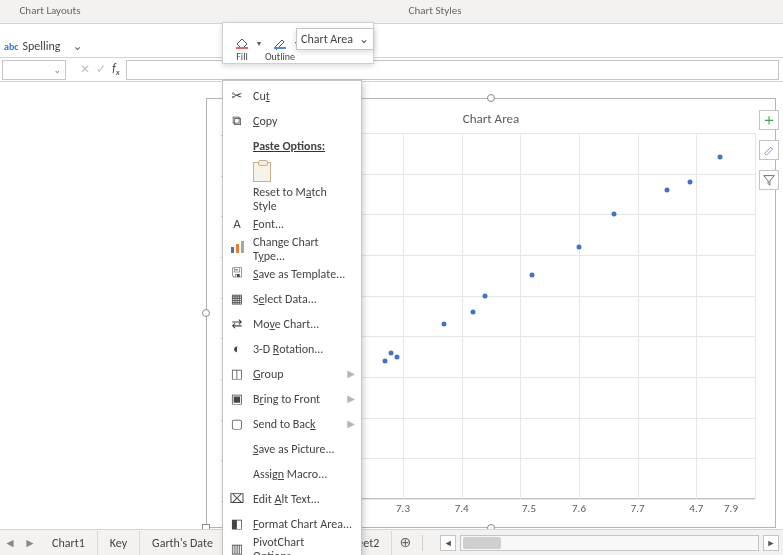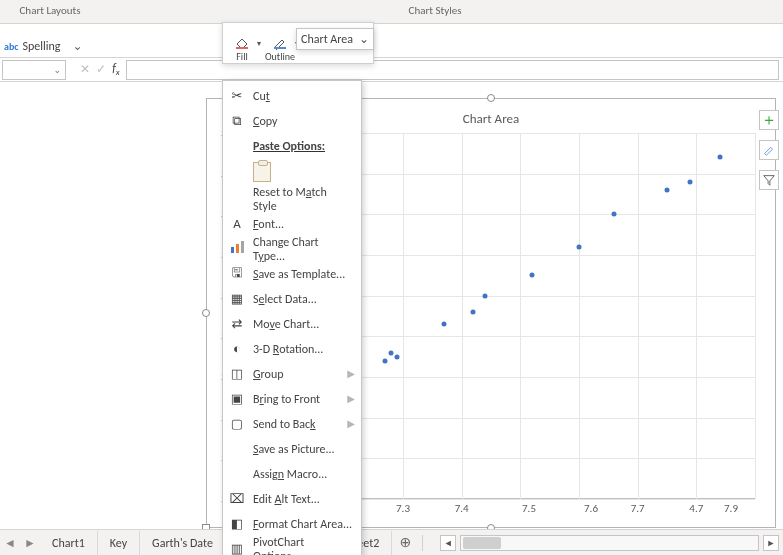--- a/index.html
+++ b/index.html
@@ -161,21 +161,21 @@
       <div class="xtick" style="left: 58.6667px;">7.1</div>
       <div class="grid-v" style="left: 117.333px;"></div>
       <div class="xtick" style="left: 117.333px;">7.2</div>
       <div class="grid-v" style="left: 176px;"></div>
       <div class="xtick" style="left: 176px;">7.3</div>
       <div class="grid-v" style="left: 234.667px;"></div>
       <div class="xtick" style="left: 234.667px;">7.4</div>
       <div class="grid-v" style="left: 293.333px;"></div>
       <div class="xtick" style="left: 302px;">7.5</div>
       <div class="grid-v" style="left: 352px;"></div>
-      <div class="xtick" style="left: 364px;">7.6</div>
+      <div class="xtick" style="left: 352px;">7.6</div>
       <div class="grid-v" style="left: 410.667px;"></div>
       <div class="xtick" style="left: 410.667px;">7.7</div>
       <div class="grid-v" style="left: 469.333px;"></div>
       <div class="xtick" style="left: 469.333px;">4.7</div>
       <div class="grid-v" style="left: 528px;"></div>
       <div class="xtick" style="left: 504px; text-align: center;">7.9</div>
       <div class="grid-h" style="top: 366px;"></div>
       <div class="ytick" style="top: 366px;">3</div>
       <div class="grid-h" style="top: 325.333px;"></div>
       <div class="ytick" style="top: 325.333px;">3</div>

